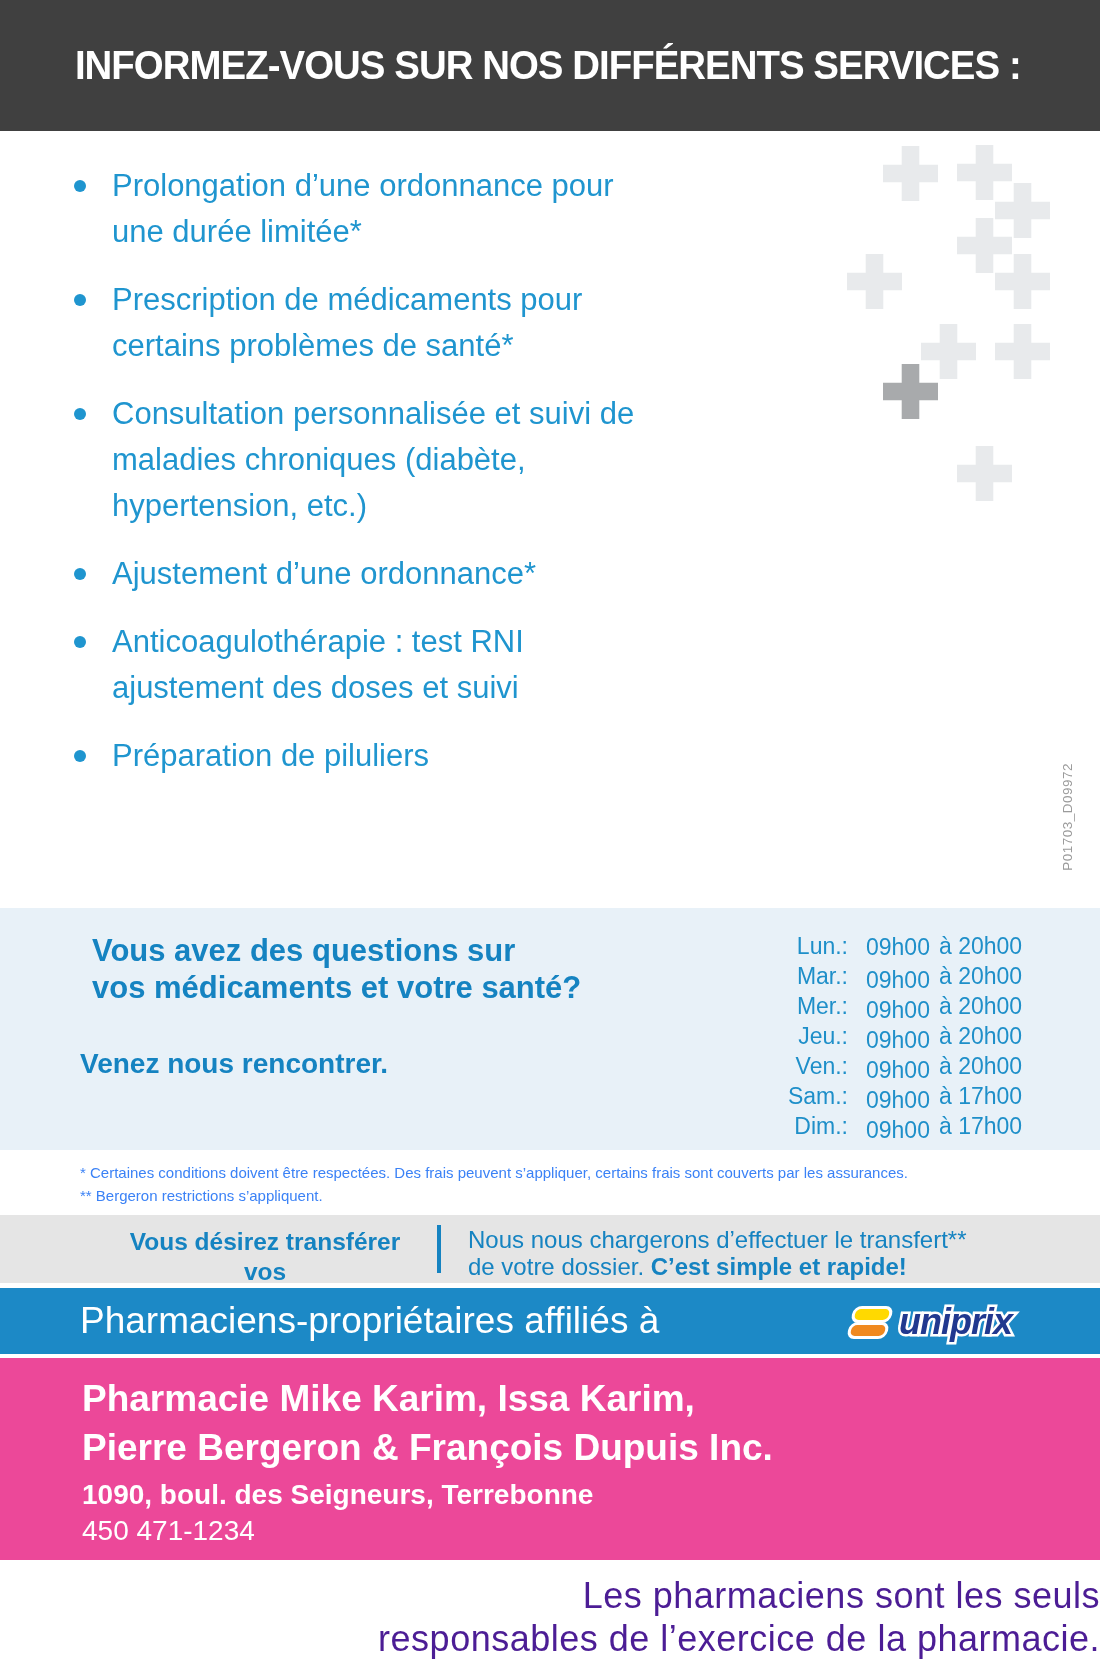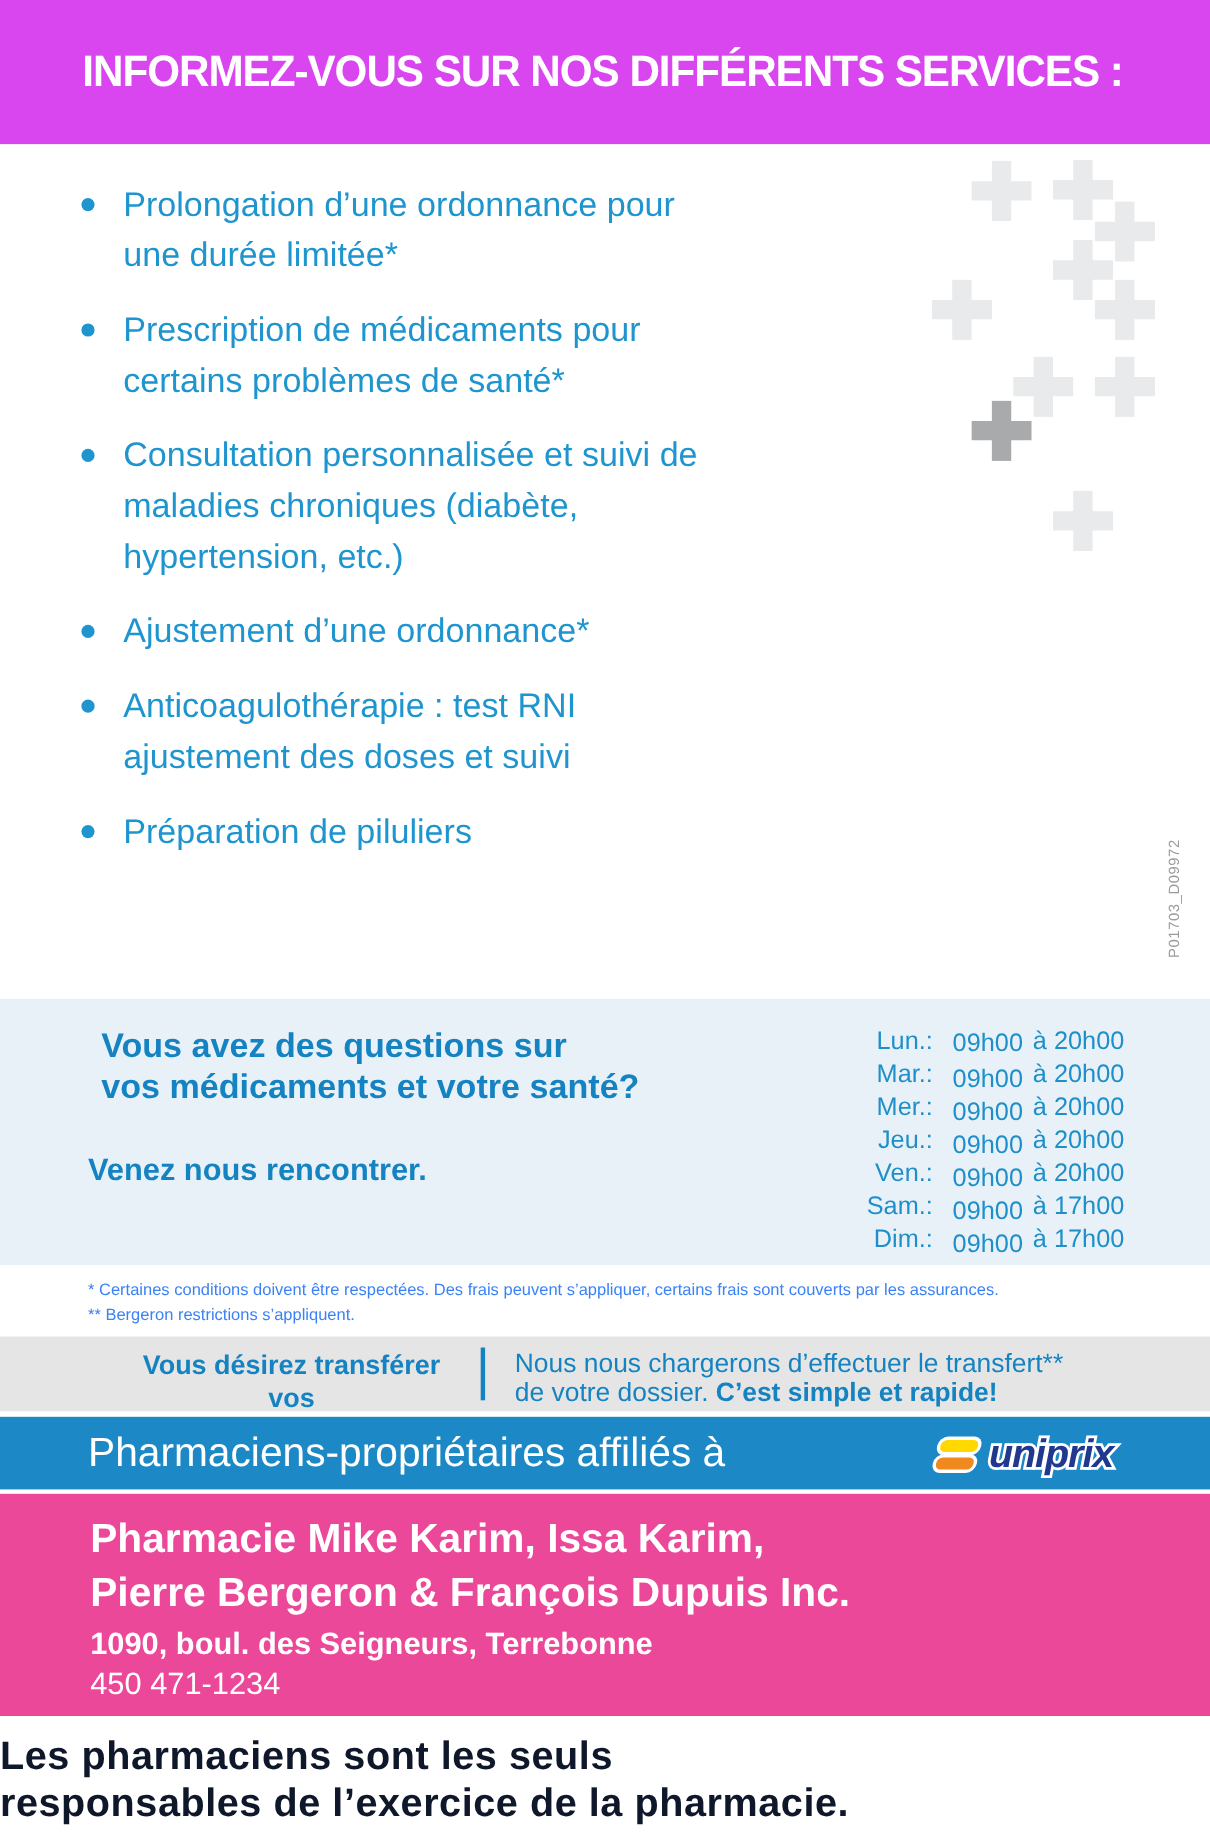--- a/index.html
+++ b/index.html
@@ -10,21 +10,21 @@
     height: 1680px;
     background: #ffffff;
     overflow: hidden;
     font-family: "Liberation Sans", sans-serif;
   }
   .pre { white-space: pre-line; }
 
   
   .topband {
     position: absolute; left:0; top:0; width:1100px; height:131px;
-    background:#d946ef; display:flex; align-items:center;
+    background:#404040; display:flex; align-items:center;
   }
   .topband h1 {
     padding-left:78px; color:#ffffff; font-size:40px; font-weight:700;
     letter-spacing:-1px; transform:scaleX(0.96); transform-origin:left center;
     white-space:nowrap;
   }
 
   
   .services { position:absolute; left:0; top:131px; width:1100px; height:777px; background:#ffffff;margin-top:11px; }
   .services ul { list-style:none; position:absolute; left:74px; top:21px; width:700px; }
@@ -102,22 +102,22 @@
     position:absolute; left:0; top:1358px; width:1100px; height:202px;
     background:#ec4899; color:#ffffff; padding:16px 0 0 82px;
   }
   .pname { font-size:37px; font-weight:700; line-height:49px; }
   .paddr { font-size:28px; line-height:36px; margin-top:5px;font-weight:bold; }
   .pphone { font-size:28px; line-height:36px; }
 
   
   .legal {
     position:absolute; left:0; top:1560px; width:1100px; height:120px;
-    background:#ffffff; text-align:left; padding-top:14px;
-    color:#0f172a; font-size:36px; font-weight:700; line-height:43px; letter-spacing:0.5px;
+    background:#ffffff; text-align:right; padding-top:14px;
+    color:#4c1d95; font-size:36px; font-weight:400; line-height:43px; letter-spacing:0.5px;
   }
 </style>
 </head>
 <body>
 
 <div class="page">
 
   <header class="topband">
     <h1>INFORMEZ-VOUS SUR NOS DIFFÉRENTS SERVICES :</h1>
   </header>

